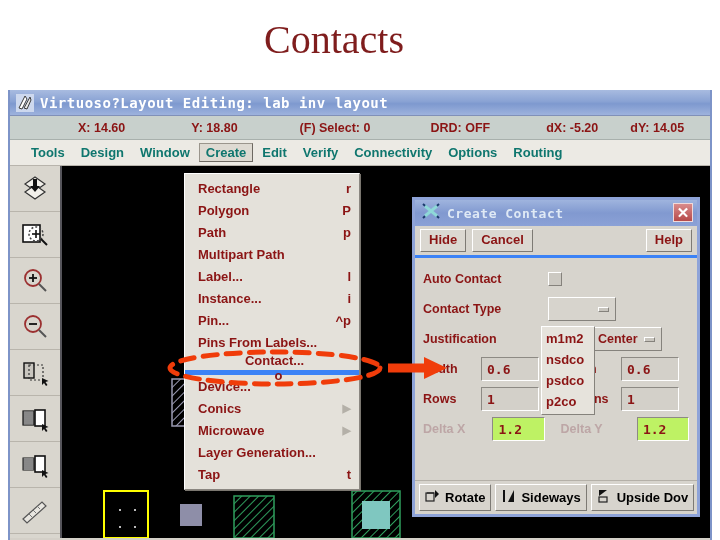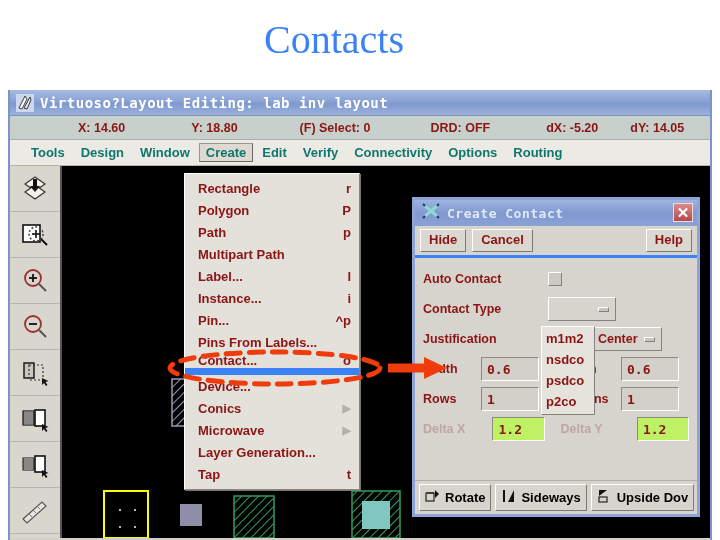--- a/index.html
+++ b/index.html
@@ -10,21 +10,21 @@
     font-family: "Liberation Sans", sans-serif;
     overflow: hidden;
   }
   #page { position: relative; width: 720px; height: 540px; background:#fff; }
 
   
   .slide-title {
     position: absolute; left: 0; top: 16px; width: 668px;
     text-align: center;
     font-family: "Liberation Serif", serif;
-    font-size: 40px; color: #3b82f6; letter-spacing: 0px;
+    font-size: 40px; color: #7f1d1d; letter-spacing: 0px;
   }
 
   
   .app-window {
     position: absolute; left: 8px; top: 90px;
     width: 704px; height: 450px;
     border: 2px solid #7d94c8;
     border-top: none; border-bottom: none;
     background: #d4d0c8;
   }
@@ -97,21 +97,21 @@
   }
   .dd-item {
     height: 22px; display: flex; align-items: center;
     padding: 0 8px 0 13px;
     font-size: 13px; font-weight: bold; color: #8b1414;
     white-space: nowrap;
   }
   .dd-item .lbl { flex: 1; }
   .dd-item .acc { color:#8b1414; font-size:13px; margin-left:8px;}
   .dd-item .arrow { color:#b4b0a8; font-size: 11px; }
-  .dd-item.sep-below { border-bottom: 7px solid #3b82f6; }
+  .dd-item.sep-below { border-bottom: 5px solid #3b82f6; flex-direction: column; }
 
   
   .dialog {
     position: absolute; left: 412px; top: 197px;
     width: 288px; height: 320px;
     background: #d7d4cd;
     border: 3px solid #8ea3d8;
     z-index: 40;
   }
   .dlg-title {

